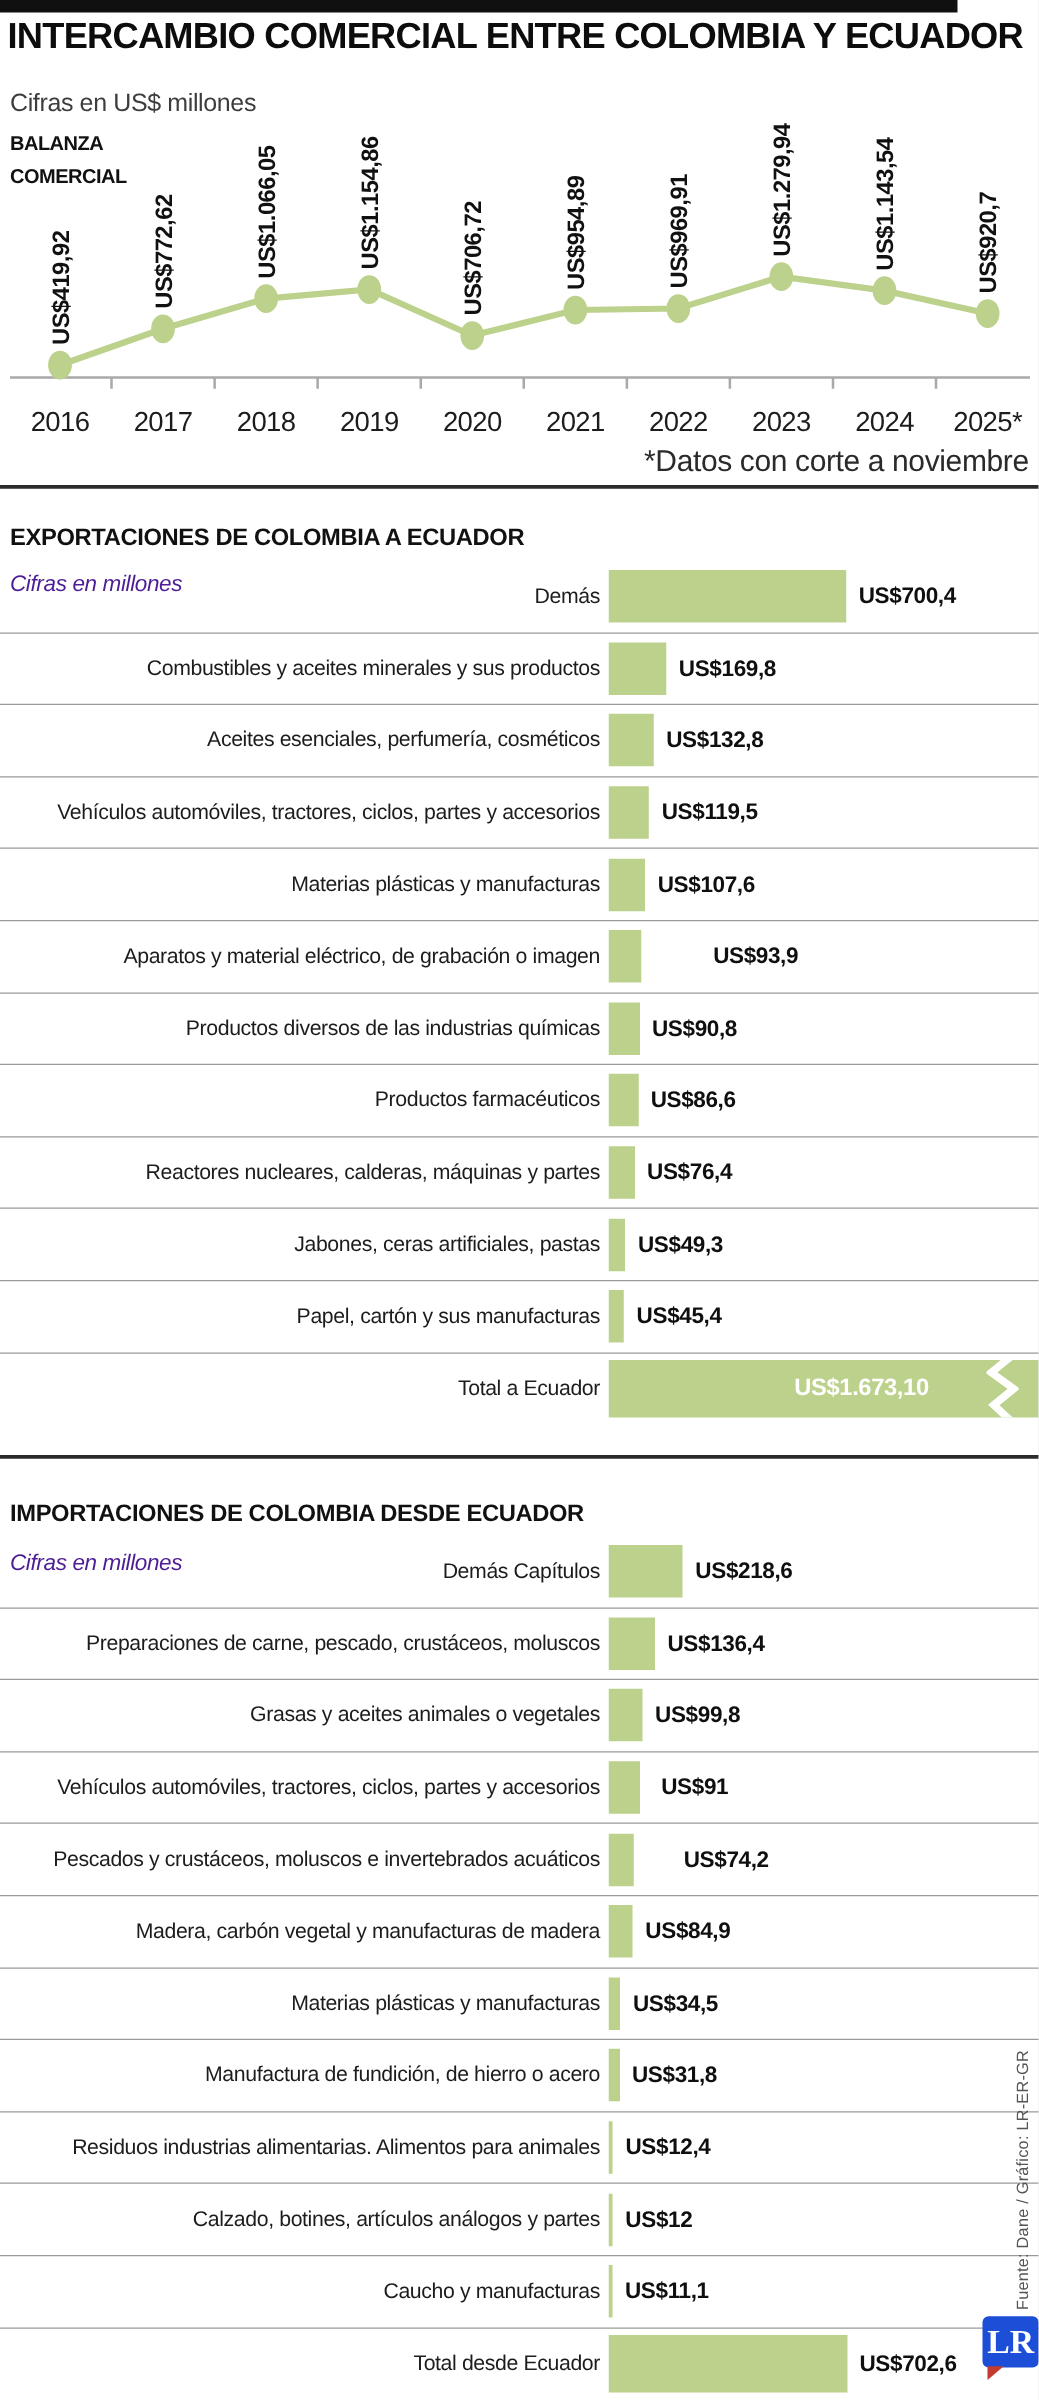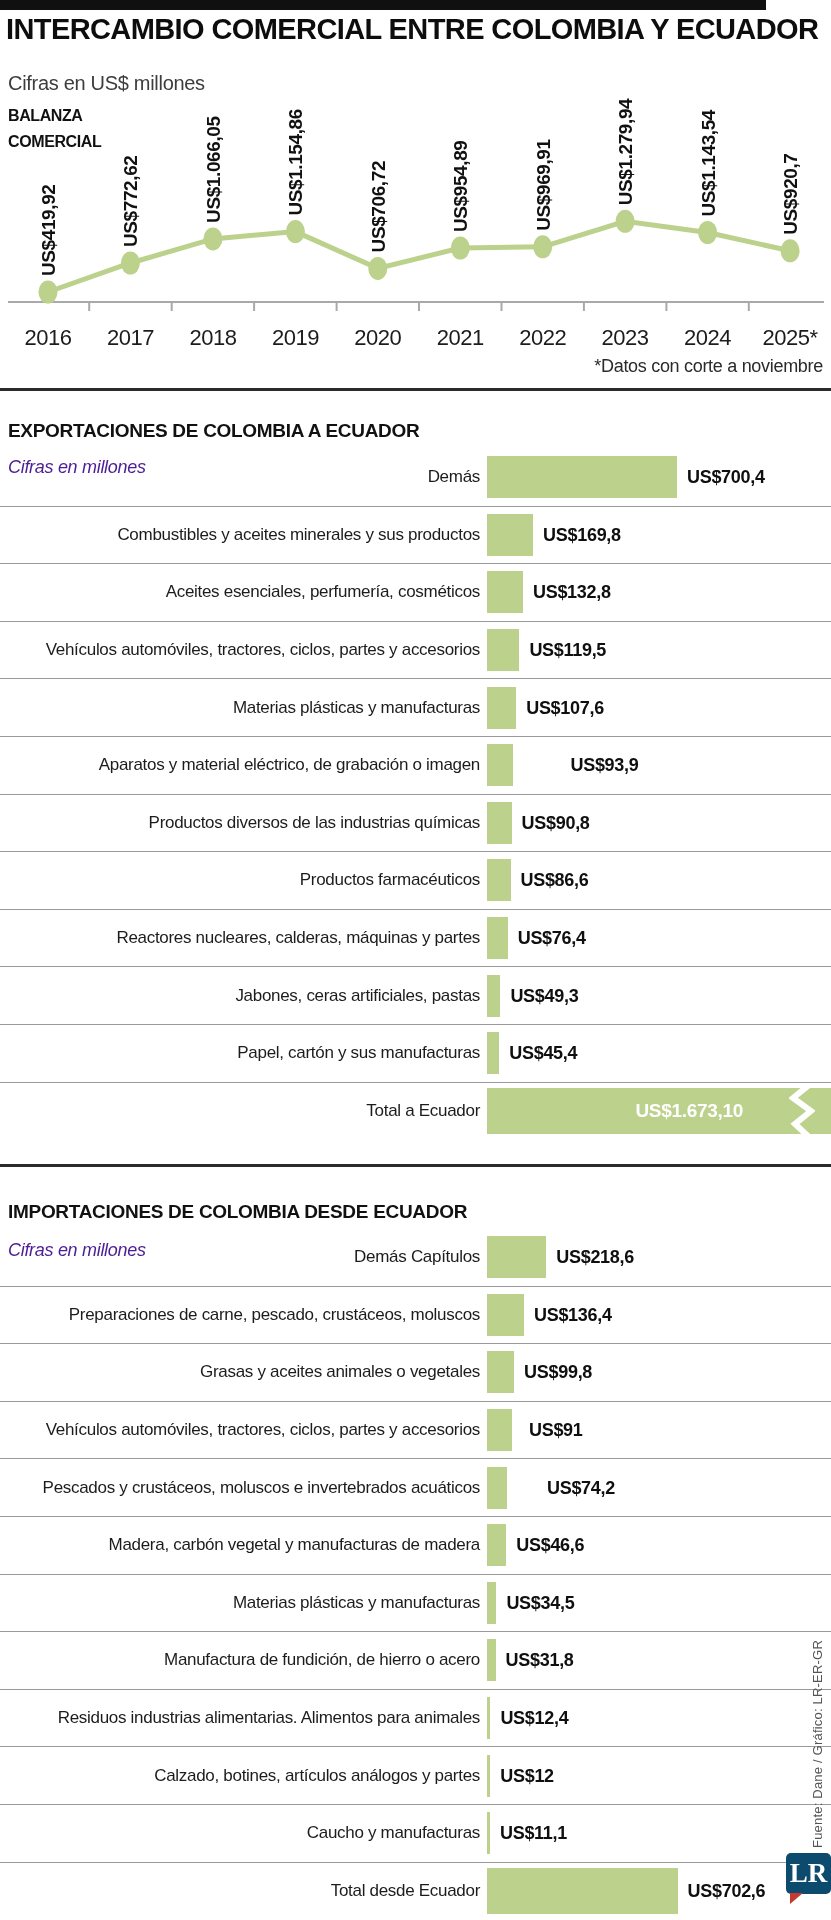--- a/index.html
+++ b/index.html
@@ -10,21 +10,21 @@
   .topbar{position:absolute;left:0;top:0;width:766px;height:10px;background:#101010;}
   .main-title{position:absolute;left:6px;top:13px;font-size:29px;font-weight:bold;
     letter-spacing:-0.6px;color:#0d0d0d;white-space:nowrap;}
   .units-lbl{position:absolute;left:8px;top:72px;font-size:20px;color:#3d3d3d;letter-spacing:-0.3px;}
   .balanza-lbl{position:absolute;left:8px;top:103px;font-size:16px;font-weight:bold;
     line-height:26px;color:#111;letter-spacing:-0.4px;}
   #balance-svg{position:absolute;left:0;top:0;width:831px;height:390px;pointer-events:none;}
   #balance-svg .pt-label{font-family:"Liberation Sans",sans-serif;font-size:19px;font-weight:bold;fill:#111;letter-spacing:-0.4px;}
   #balance-svg .year{font-family:"Liberation Sans",sans-serif;font-size:22px;fill:#1c1c1c;letter-spacing:-0.5px;}
   #balance-svg .axis{stroke:#a9a9a9;stroke-width:2;}
-  .footnote{position:absolute;right:8px;top:356px;font-size:18px;color:#2a2a2a;letter-spacing:-0.3px;}
+  .footnote{position:absolute;right:8px;top:356px;font-size:24px;color:#2a2a2a;letter-spacing:-0.3px;}
   .dark-divider{position:absolute;left:0;width:831px;height:3px;background:#2b2b2b;}
   .sec-title{position:absolute;left:8px;font-size:19px;font-weight:bold;color:#111;
     letter-spacing:-0.3px;white-space:nowrap;}
   .sec-units{position:absolute;left:8px;font-size:18px;color:#4c1d95;letter-spacing:-0.3px;font-style:italic;}
   .rows{position:absolute;left:0;width:831px;}
   .brow{position:relative;height:57.6px;box-sizing:border-box;border-bottom:1px solid #9a9a9a;}
   .rows .brow:last-child{border-bottom:none;}
   .rlabel{position:absolute;left:0;right:351px;top:50%;transform:translateY(-50%);
     text-align:right;font-size:17px;color:#1c1c1c;white-space:nowrap;letter-spacing:-0.3px;}
   .bar{position:absolute;left:487px;top:50%;transform:translateY(-50%);height:42px;}
@@ -199,21 +199,21 @@
         <span class="rvalue" style="left: 529px;">US$91</span>
       </div>
       <div class="brow">
         <div class="rlabel">Pescados y crustáceos, moluscos e invertebrados acuáticos</div>
         <div class="bar" style="width: 20.1px; background: rgb(188, 209, 139);"></div>
         <span class="rvalue" style="left: 547px;">US$74,2</span>
       </div>
       <div class="brow">
         <div class="rlabel">Madera, carbón vegetal y manufacturas de madera</div>
         <div class="bar" style="width: 19.3px; background: rgb(188, 209, 139);"></div>
-        <span class="rvalue" style="left: 516.3px;">US$46,6</span>
+        <span class="rvalue" style="left: 516.3px;">US$84,9</span>
       </div>
       <div class="brow">
         <div class="rlabel">Materias plásticas y manufacturas</div>
         <div class="bar" style="width: 9.4px; background: rgb(188, 209, 139);"></div>
         <span class="rvalue" style="left: 506.4px;">US$34,5</span>
       </div>
       <div class="brow">
         <div class="rlabel">Manufactura de fundición, de hierro o acero</div>
         <div class="bar" style="width: 8.6px; background: rgb(188, 209, 139);"></div>
         <span class="rvalue" style="left: 505.6px;">US$31,8</span>
@@ -234,15 +234,15 @@
         <span class="rvalue" style="left: 500px;">US$11,1</span>
       </div>
       <div class="brow">
         <div class="rlabel">Total desde Ecuador</div>
         <div class="bar total" style="width: 190.6px; background: rgb(188, 209, 139);"></div>
         <span class="rvalue" style="left: 687.6px;">US$702,6</span>
       </div>
     </div>
 
   <div class="source-rail">Fuente: Dane / Gráfico: LR-ER-GR</div>
-  <div class="lr-logo" style="background: #0c4a6e;">LR</div>
+  <div class="lr-logo" style="background: #1d4ed8;">LR</div>
 
 </div>
 
 </body></html>

